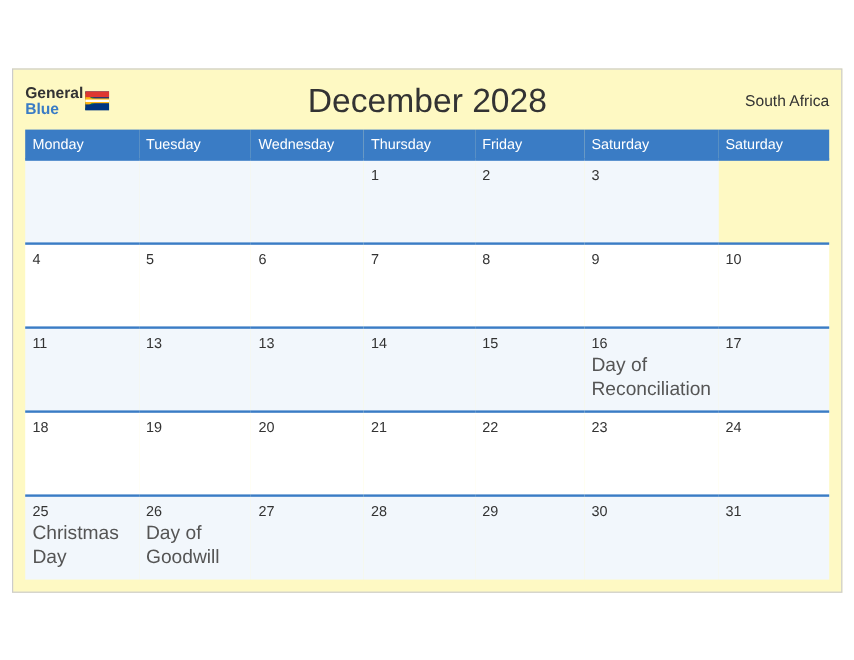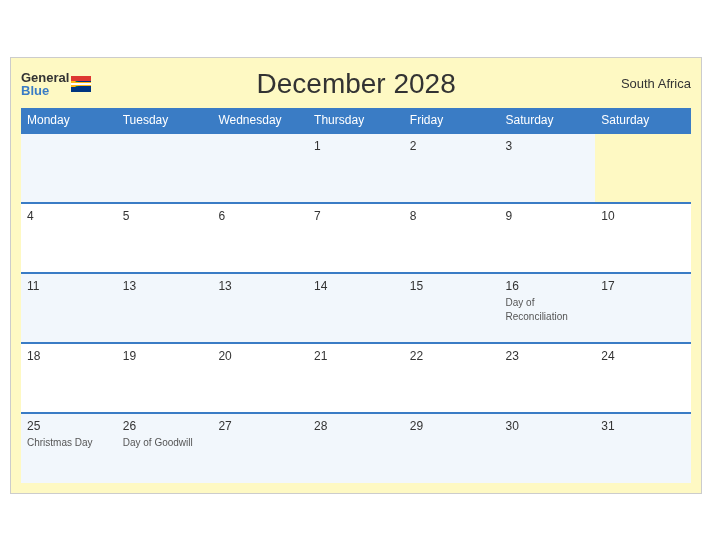--- a/index.html
+++ b/index.html
@@ -85,21 +85,21 @@
     .calendar-grid tbody tr:nth-child(even) td {
       background: #fff;
     }
     .day-num {
       display: block;
       font-size: 12px;
       color: #333;
       margin-bottom: 2px;
     }
     .holiday-label {
-      font-size: 10px;
+      font-size: 16px;
       color: #555;
       line-height: 1.3;
     }
   </style>
 </head>
 <body>
 
 <div class="calendar-wrapper">
   <div class="calendar-header">
     <div class="logo">

